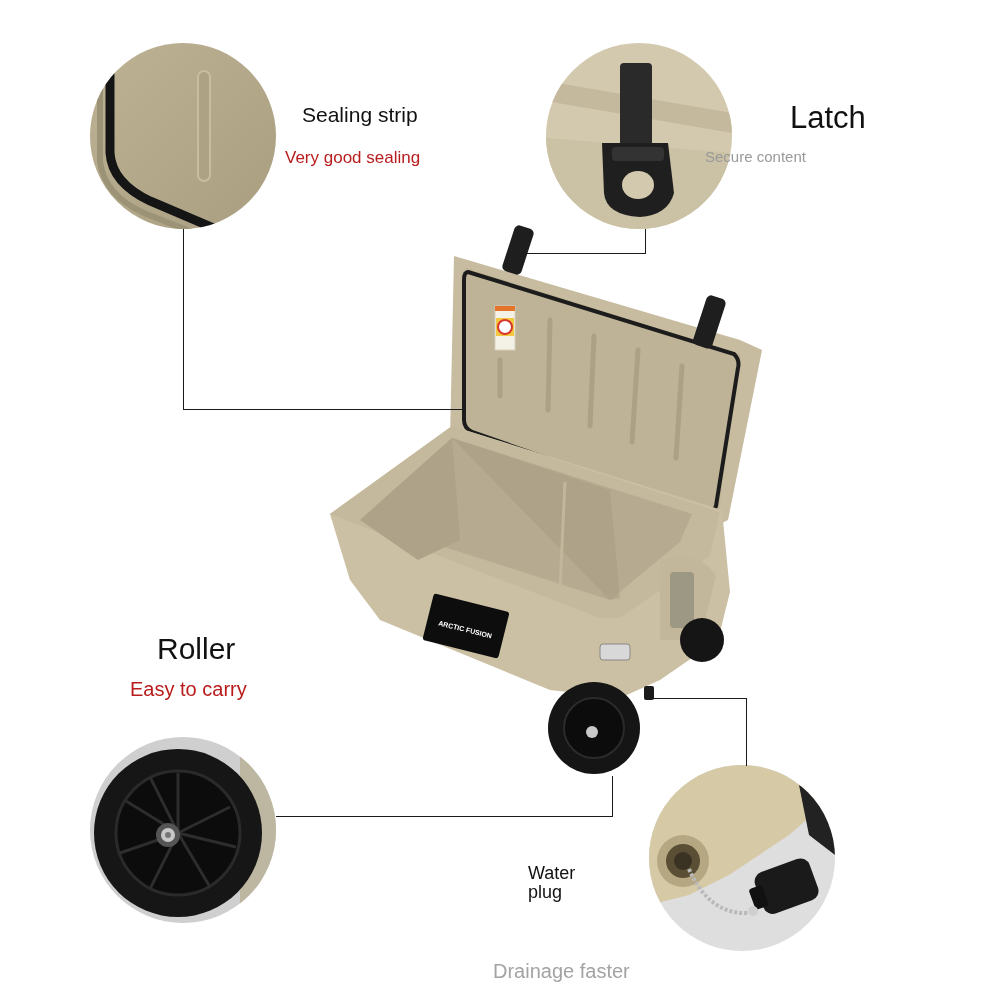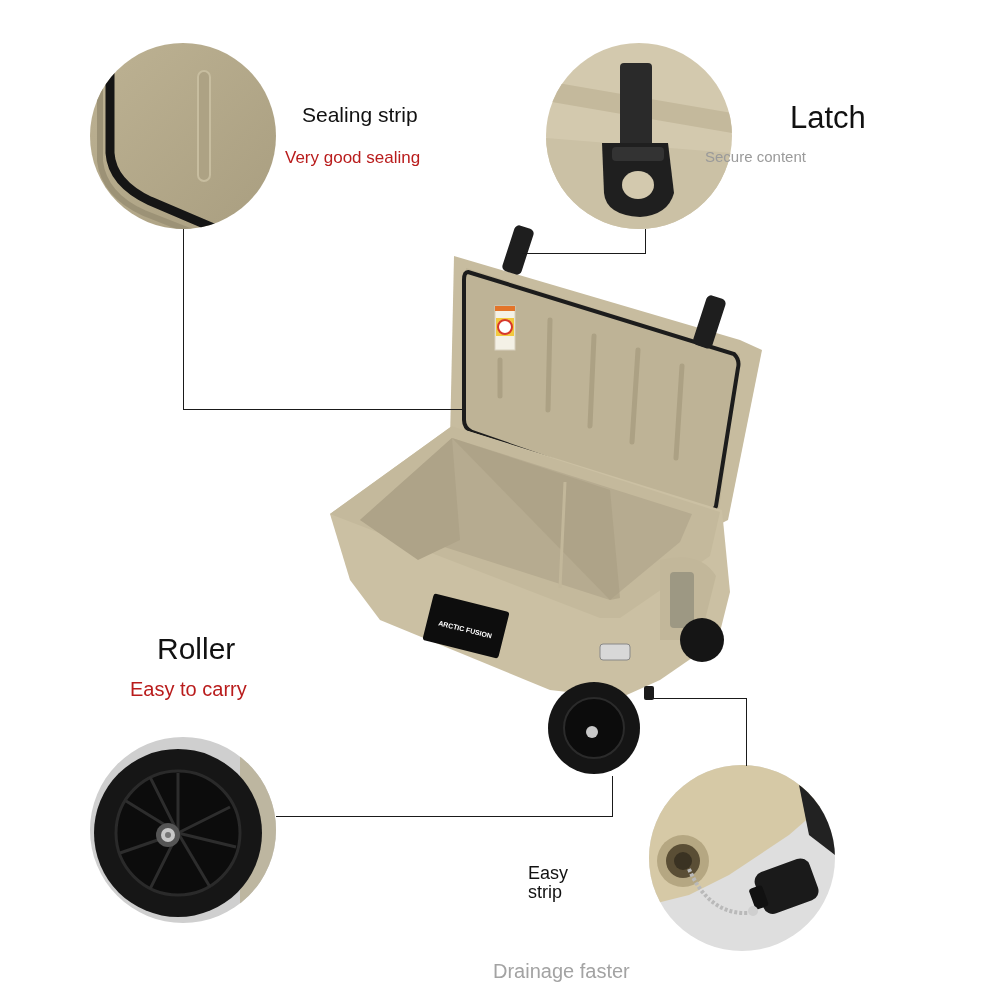--- a/index.html
+++ b/index.html
@@ -67,22 +67,22 @@
       <line x1="88" y1="96" x2="36" y2="64"></line>
       <line x1="88" y1="96" x2="60" y2="40"></line>
     </g>
     <circle cx="78" cy="98" r="12" fill="#555555"></circle>
     <circle cx="78" cy="98" r="7" fill="#c8c8c8"></circle>
     <circle cx="78" cy="98" r="3" fill="#777777"></circle>
   </svg>
 </div>
 
 <div class="abs title" style="left:528px;top:864px;font-size:18px;line-height:19px;">
-  <div>Easy</div>
-  <div>strip</div>
+  <div>Water</div>
+  <div>plug</div>
 </div>
 <div class="abs sub" style="left:493px;top:913px;font-size:20px;color:#a3a3a3;margin-top:47px;">Drainage faster</div>
 
 <div class="circle" style="left:649px;top:765px;width:186px;height:186px;">
   <svg width="186" height="186" viewBox="0 0 186 186">
     <rect width="186" height="186" fill="#dedede"></rect>
     <path d="M0 0 L186 0 L186 30 L140 70 L80 110 L40 130 L0 140 Z" fill="#d6c9a6"></path>
     <path d="M150 20 L186 40 L186 90 L160 70 Z" fill="#222222"></path>
     <circle cx="34" cy="96" r="26" fill="#b5a782"></circle>
     <circle cx="34" cy="96" r="17" fill="#5a4e35"></circle>

